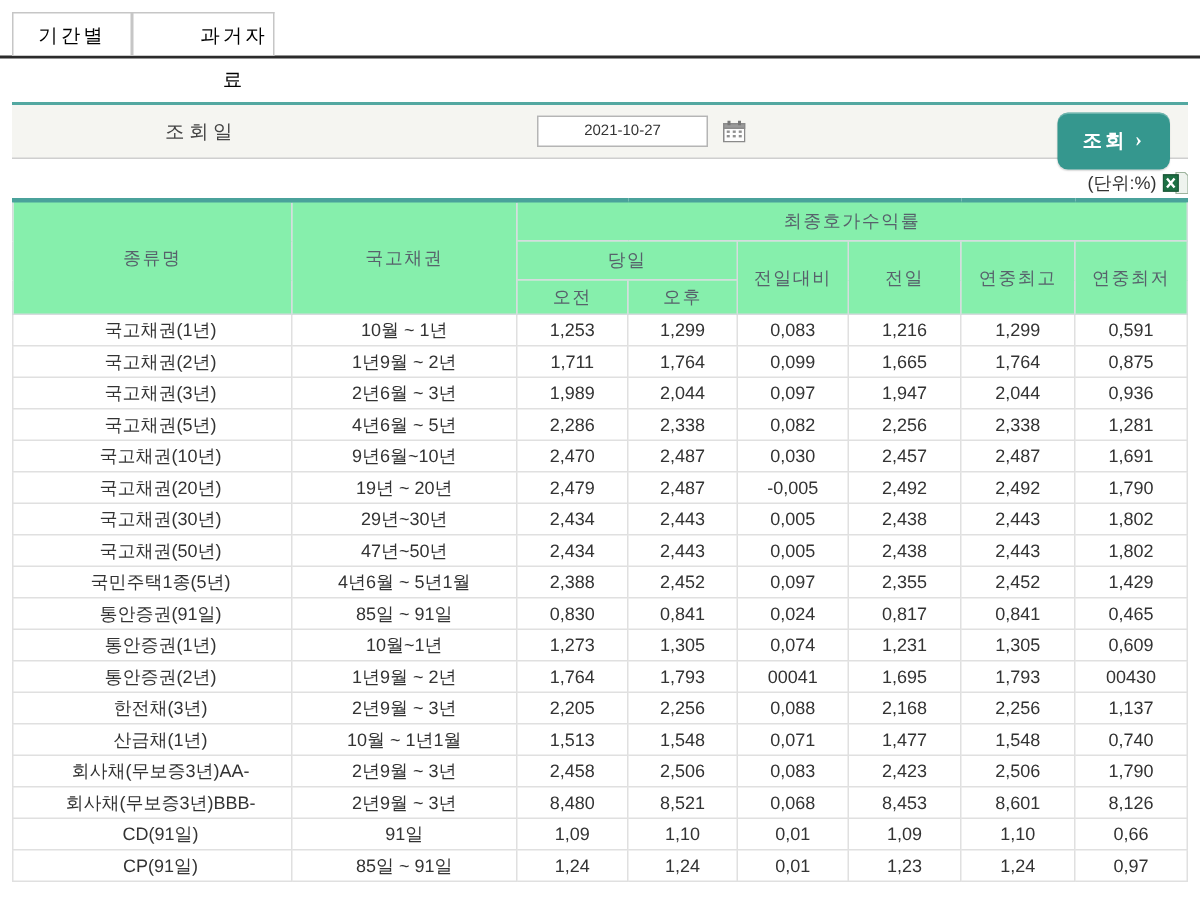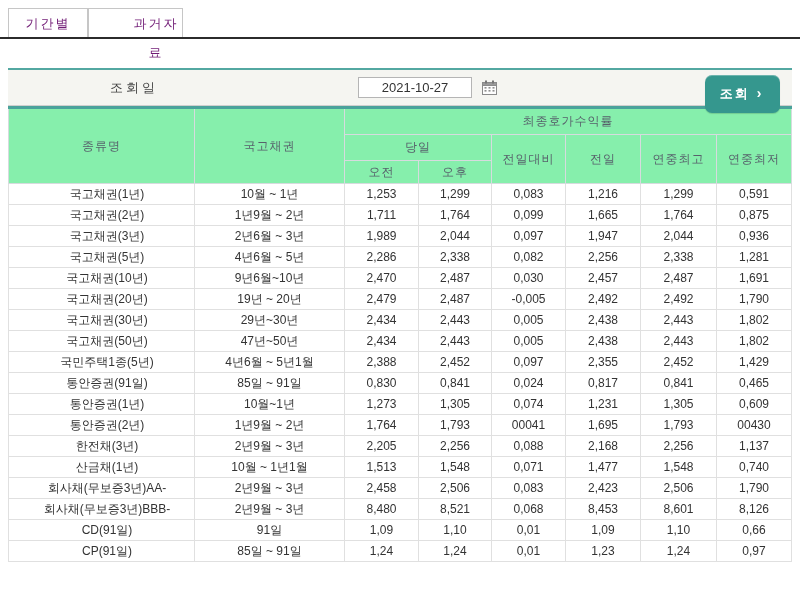--- a/index.html
+++ b/index.html
@@ -11,21 +11,21 @@
   }
   
   .tabs {
     display:flex; align-items:flex-end;
     margin-top:8px; padding-left:8px;
     border-bottom:2px solid #2b2b2b;
   }
   .tab {
     height:29px; line-height:29px; text-align:center; background:#fff;
     border:1px solid #c6c6c6; border-bottom:0;
-    font-size:13px; color:#701a75; letter-spacing:2px; cursor:pointer;
+    font-size:13px; color:#000000; letter-spacing:2px; cursor:pointer;
   }
   .tab-1 { width:80px; } .tab-2 { width:80px; } .tab-3 { width:95px;padding-left:41px; }
   .tab.active {
     position:relative; height:32px; line-height:26px;
     border:2px solid #2b2b2b; border-bottom:2px solid #fff;
     margin-bottom:-2px; color:#222; z-index:2;
   }
   .tab-caret {
     position:absolute; left:50%; margin-left:-4px; bottom:3px;
     width:0; height:0;
@@ -36,32 +36,32 @@
   .wrap { padding:0 8px; }
   .filterbar {
     margin-top:29px; height:38px; background:#f5f5f1;
     border-top:2px solid #53a8a1; border-bottom:1px solid #cfcfcf;
     display:flex; align-items:center; position:relative;
   }
   .filter-label { margin-left:102px; font-size:13px; color:#444; letter-spacing:3px; }
   .date-input {
     margin-left:200px; width:114px; height:21px;
     border:1px solid #b5b5b5; background:#fff;
-    text-align:center; font-size:13px; color:#333; padding:0;
+    text-align:center; font-size:10px; color:#333; padding:0;
     font-family:"Liberation Sans","DejaVu Sans",sans-serif;
   }
   .calendar-btn { margin-left:10px; background:none; border:0; padding:0; cursor:pointer; line-height:0; }
   .search-btn {
     position:absolute; right:12px; top:50%; margin-top:-13px;
     width:75px; height:38px; border:0; border-radius:7px;
     background:#35978e; color:#fff; font-weight:bold; font-size:13px;
     letter-spacing:2px; cursor:pointer;
     display:flex; align-items:center; justify-content:center; gap:5px;
     box-shadow:inset 0 1px 0 rgba(255,255,255,.28), 0 1px 1px rgba(0,0,0,.15);
-    font-family:Liberation Mono, monospace;
+    font-family:Liberation Serif, serif;
   }
   .search-arrow { font-size:14px; font-weight:bold; line-height:1; }
   
   .unit-row {
     height:26px; display:flex; justify-content:flex-end; align-items:center;
     gap:4px; font-size:12px; color:#333; padding-top:6px;
   }
   .excel-btn { background:none; border:0; padding:0; cursor:pointer; line-height:0; }
   
   table.yield {
@@ -119,20 +119,30 @@
             <rect x="10.5" y="10" width="2" height="1.6"></rect>
         </g>
       </svg>
     </button>
     <button class="search-btn">
       <span>조회</span>
       <span class="search-arrow">›</span>
     </button>
   </div>
 
+  <div class="unit-row">
+    <span>(단위:%)</span>
+    <button class="excel-btn" title="">
+      <svg width="17" height="16" viewBox="0 0 17 16">
+        <path d="M9 1 h6 l2 2 v12 h-8 z" fill="#eef3ee" stroke="#9db39d" stroke-width="0.8"></path>
+        <rect x="0.5" y="2.5" width="10" height="11" fill="#1d7044" stroke="#145232" stroke-width="0.8"></rect>
+        <path d="M3 5 l5 6 M8 5 l-5 6" stroke="#ffffff" stroke-width="1.6"></path>
+      </svg>
+    </button>
+  </div>
 
   <table class="yield">
     <colgroup>
       <col style="width:186px">
         <col style="width:150px">
       <col style="width:74px">
         <col style="width:73px">
         <col style="width:74px">
       <col style="width:75px">
         <col style="width:76px">

